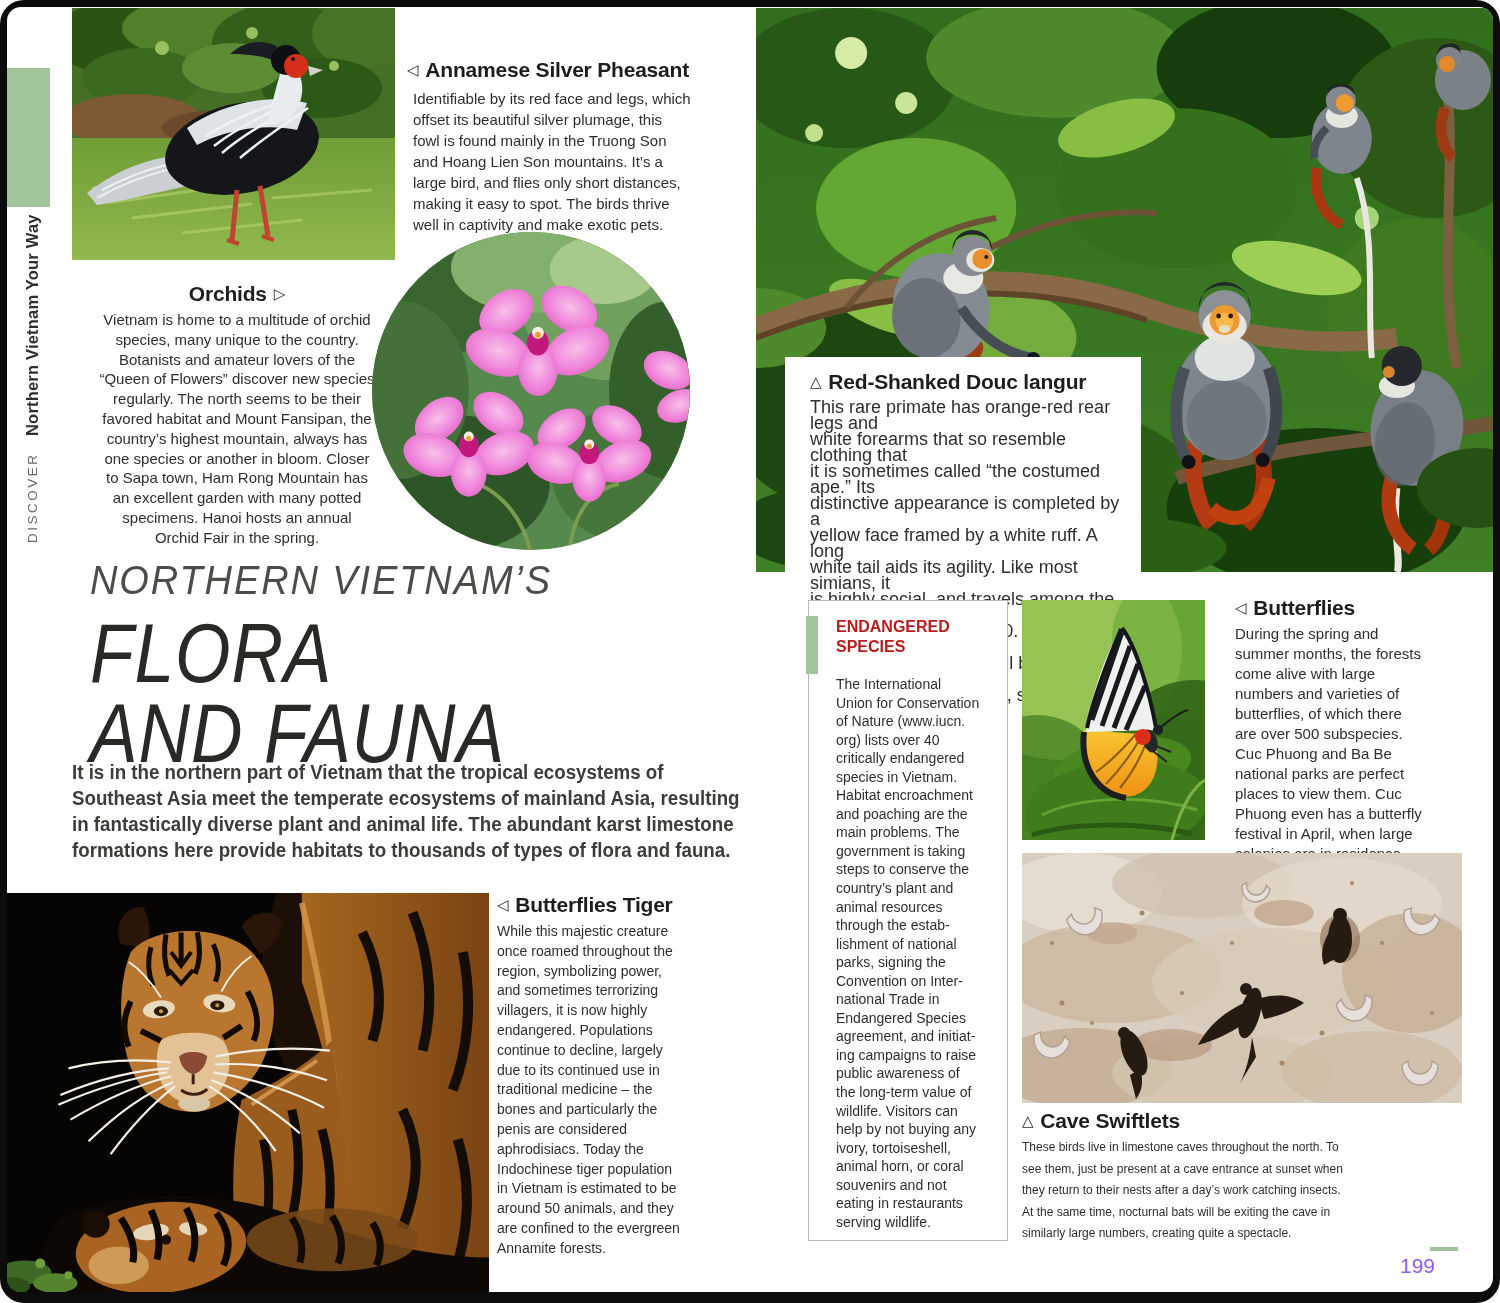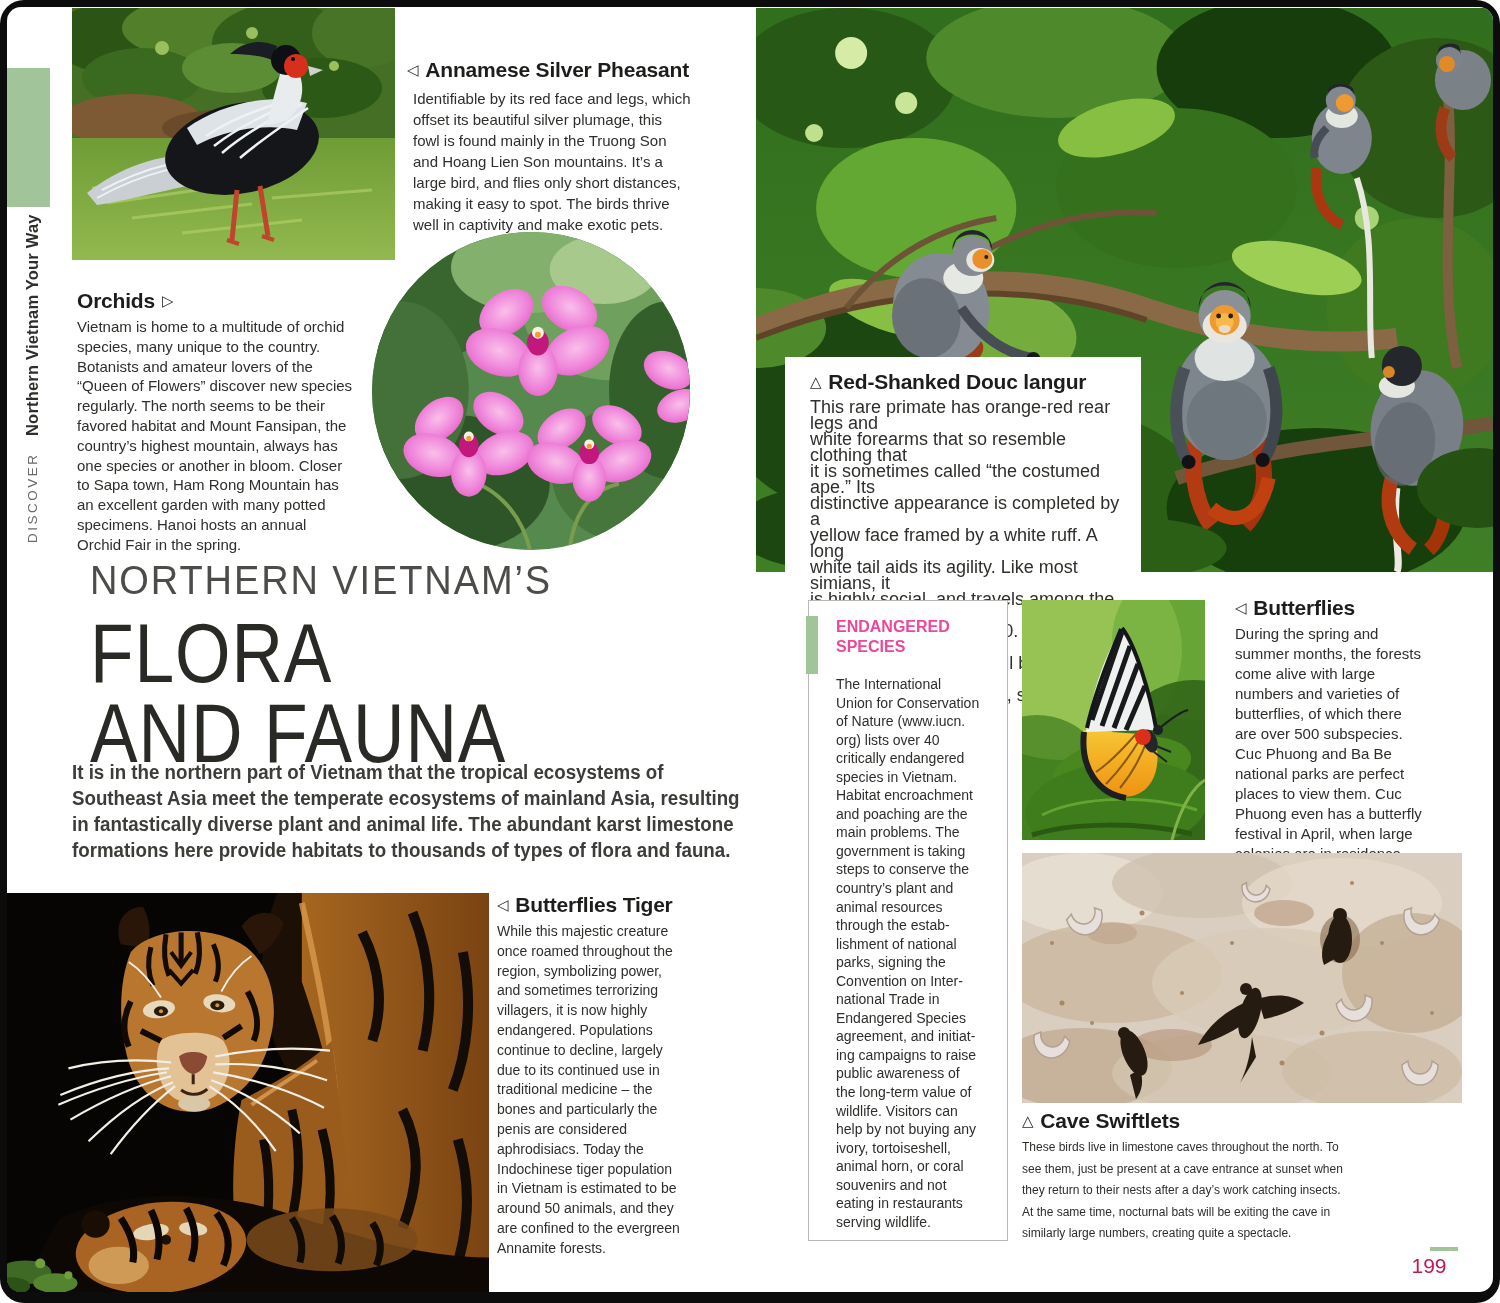--- a/index.html
+++ b/index.html
@@ -20,22 +20,22 @@
   .side-discover{font-size:13.5px;letter-spacing:2.5px;color:#6a6a66;}
   .side-title{font-size:16.5px;font-weight:700;color:#2e2e2a;letter-spacing:0.2px;}
   
   .kicker{font-size:40px;letter-spacing:2px;color:#4c4c48;font-weight:400;transform:scaleX(0.95);transform-origin:left;white-space:nowrap;}
   .big-title{font-size:84px;line-height:80px;letter-spacing:1px;color:#292925;font-weight:400;
              transform:scaleX(0.85);transform-origin:left;white-space:nowrap;}
   .intro{font-size:19.5px;line-height:26px;font-weight:600;color:#3c3c38;white-space:pre-line;
          transform:scaleX(0.96);transform-origin:left;}
   
   .e-box{border:1px solid #b8b8b4;background:#ffffff;box-sizing:border-box;}
-  .e-title{font-size:16px;font-weight:700;line-height:20px;color:#ec4899;white-space:pre-line;}
-  .pagenum{font-size:21px;color:#be185d;text-align:center;}
+  .e-title{font-size:16px;font-weight:700;line-height:20px;color:#b91c1c;white-space:pre-line;}
+  .pagenum{font-size:21px;color:#8b5cf6;text-align:left;}
 </style>
 </head>
 <body>
 
 <div class="canvas">
   <div class="frame"></div>
   <div class="page">
 
     <div class="abs green" style="left:0;top:61px;width:43px;height:139px;"></div>
 
@@ -89,21 +89,21 @@
       </div>
       <div class="body-text" style="font-size:15px;line-height:21px;margin-top:6px;margin-left:6px;">Identifiable by its red face and legs, which
 offset its beautiful silver plumage, this
 fowl is found mainly in the Truong Son
 and Hoang Lien Son mountains. It’s a
 large bird, and flies only short distances,
 making it easy to spot. The birds thrive
 well in captivity and make exotic pets.</div>
     </div>
 
-    <div class="abs" style="left:70px;top:282px;width:320px;text-align:left;">
+    <div class="abs" style="left:70px;top:275px;width:320px;text-align:center;">
       <div class="heading">
         <span>Orchids</span><span class="tri" style="margin-right:0;margin-left:7px;">▷</span>
       </div>
       <div class="body-text" style="font-size:15px;line-height:19.8px;margin-top:4px;">Vietnam is home to a multitude of orchid
 species, many unique to the country.
 Botanists and amateur lovers of the
 “Queen of Flowers” discover new species
 regularly. The north seems to be their
 favored habitat and Mount Fansipan, the
 country’s highest mountain, always has
@@ -445,21 +445,21 @@
       <div class="heading">
         <span class="tri">△</span><span>Cave Swiftlets</span>
       </div>
       <div class="body-text" style="font-size:12px;line-height:21.6px;margin-top:4px;">These birds live in limestone caves throughout the north. To
 see them, just be present at a cave entrance at sunset when
 they return to their nests after a day’s work catching insects.
 At the same time, nocturnal bats will be exiting the cave in
 similarly large numbers, creating quite a spectacle.</div>
     </div>
 
-    <div class="abs" style="left:83px;top:551px;">
+    <div class="abs" style="left:83px;top:551px;font-style:italic;">
       <div class="kicker">NORTHERN VIETNAM’S</div>
       <div class="big-title" style="margin-top:10px;">FLORA</div>
       <div class="big-title">AND FAUNA</div>
     </div>
     <div class="abs intro" style="left:65px;top:752px;width:700px;">It is in the northern part of Vietnam that the tropical ecosystems of
 Southeast Asia meet the temperate ecosystems of mainland Asia, resulting
 in fantastically diverse plant and animal life. The abundant karst limestone
 formations here provide habitats to thousands of types of flora and fauna.</div>
 
     <div class="photo" style="left:-7px;top:886px;width:489px;height:399px;">

